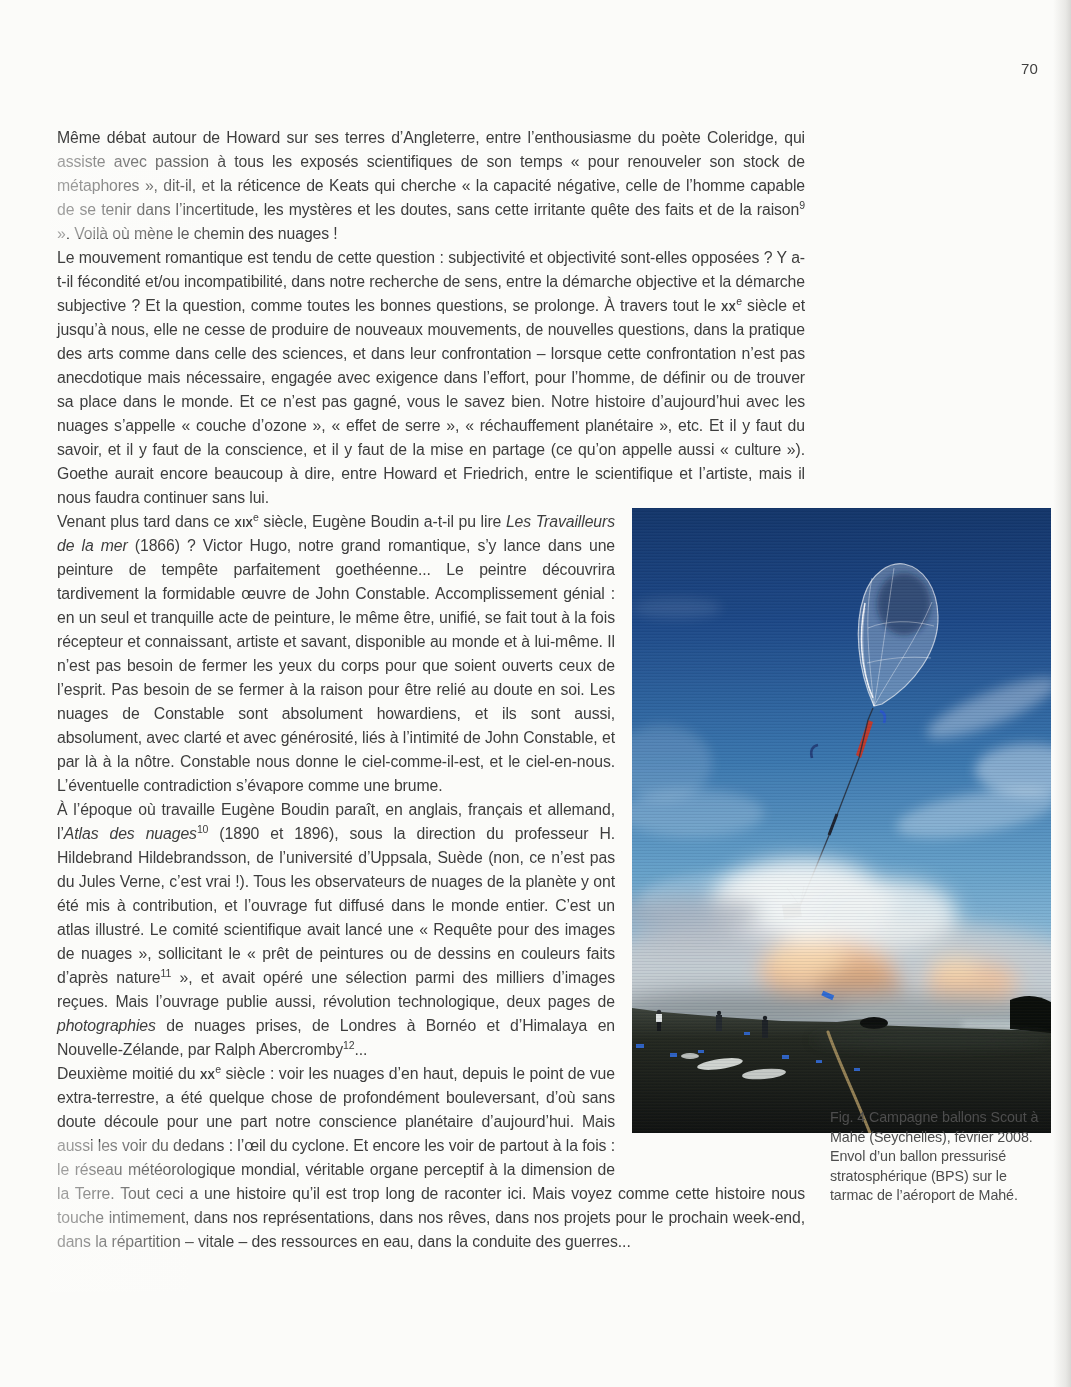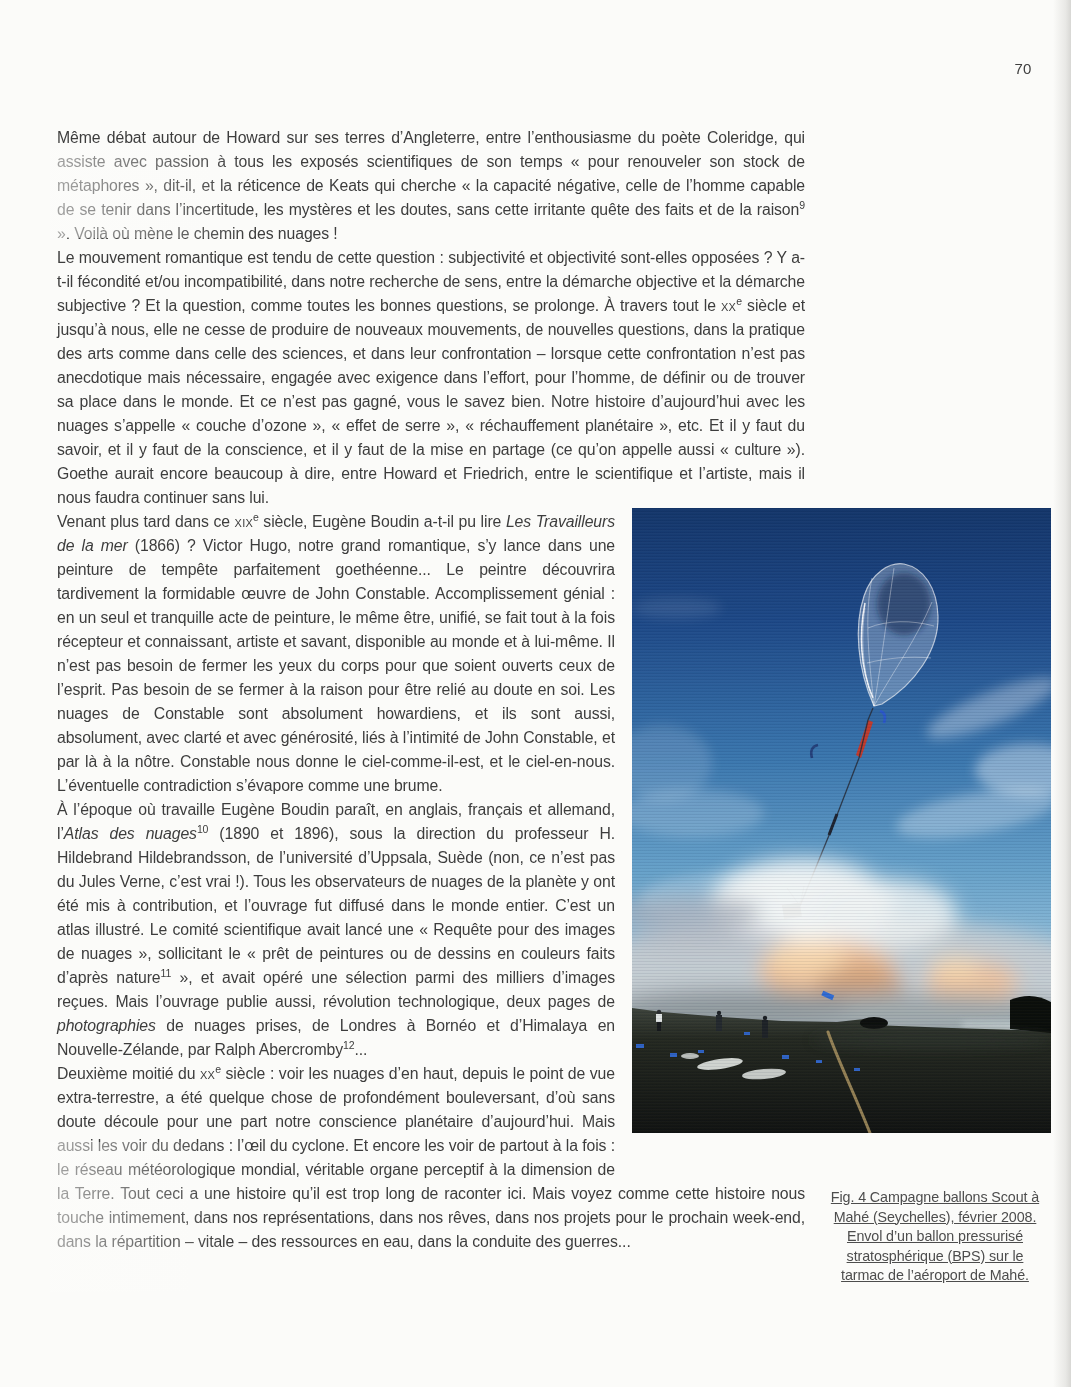--- a/index.html
+++ b/index.html
@@ -4,50 +4,50 @@
 <style>
   html,body{margin:0;padding:0;}
   body{
     width:1071px;height:1387px;position:relative;overflow:hidden;
     background:var(--page_background,#fbfbf9);
     font-family:"Liberation Sans","DejaVu Sans",sans-serif;
   }
   .page{position:absolute;inset:0;}
   .page-number{
     position:absolute;left:1008px;top:60px;width:30px;
-    font-size:15px;color:#3f3f3f;text-align:center;letter-spacing:.2px;
+    font-size:15px;color:#3f3f3f;text-align:right;letter-spacing:.2px;
   }
   .text-column{
     position:absolute;left:57px;top:126px;width:748px;
     font-size:15.8px;line-height:24px;letter-spacing:-0.1px;
     color:var(--text_color,#3d3d3d);
     text-align:justify;
     hyphens:auto;-webkit-hyphens:auto;
   }
   .text-column p{margin:0;padding:0;}
   .photo-float-spacer{float:right;width:190px;height:650px;}
-  .sc{font-variant:small-caps;letter-spacing:.2px;}
+  .sc{font-variant:small-caps;letter-spacing:.2px;font-weight:bold;}
   sup{font-size:10.5px;line-height:0;vertical-align:super;}
   i{font-style:italic;}
   .photo{
     position:absolute;left:632px;top:508px;width:419px;height:625px;
     margin:0;padding:0;overflow:hidden;background:#24507f;
   }
   .photo svg{display:block;}
   .scanlines{
     position:absolute;inset:0;pointer-events:none;
     background:repeating-linear-gradient(
       180deg,
       rgba(10,20,50,.07) 0px, rgba(10,20,50,.07) 1px,
       rgba(255,255,255,.03) 1px, rgba(255,255,255,0) 3px);
   }
   .caption{
-    position:absolute;left:830px;top:1188px;width:210px;
+    position:absolute;left:830px;top:1108px;width:210px;
     font-size:14.3px;line-height:19.5px;color:var(--caption_color,#4d4d4d);
-    text-align:center;letter-spacing:-0.1px;text-decoration:underline;
+    text-align:left;letter-spacing:-0.1px;
   }
   .page-edge{
     position:absolute;top:0;right:0;width:18px;height:100%;pointer-events:none;
     background:linear-gradient(to right,rgba(120,118,110,0) 0%,rgba(120,118,110,.14) 70%,rgba(90,88,82,.22) 100%);
   }
   .scan-fade{
     position:absolute;pointer-events:none;
     background:linear-gradient(to right,rgba(252,252,250,.55),rgba(252,252,250,0) 60%);
   }
   .scan-fade.f1{left:50px;top:148px;width:340px;height:90px;}

